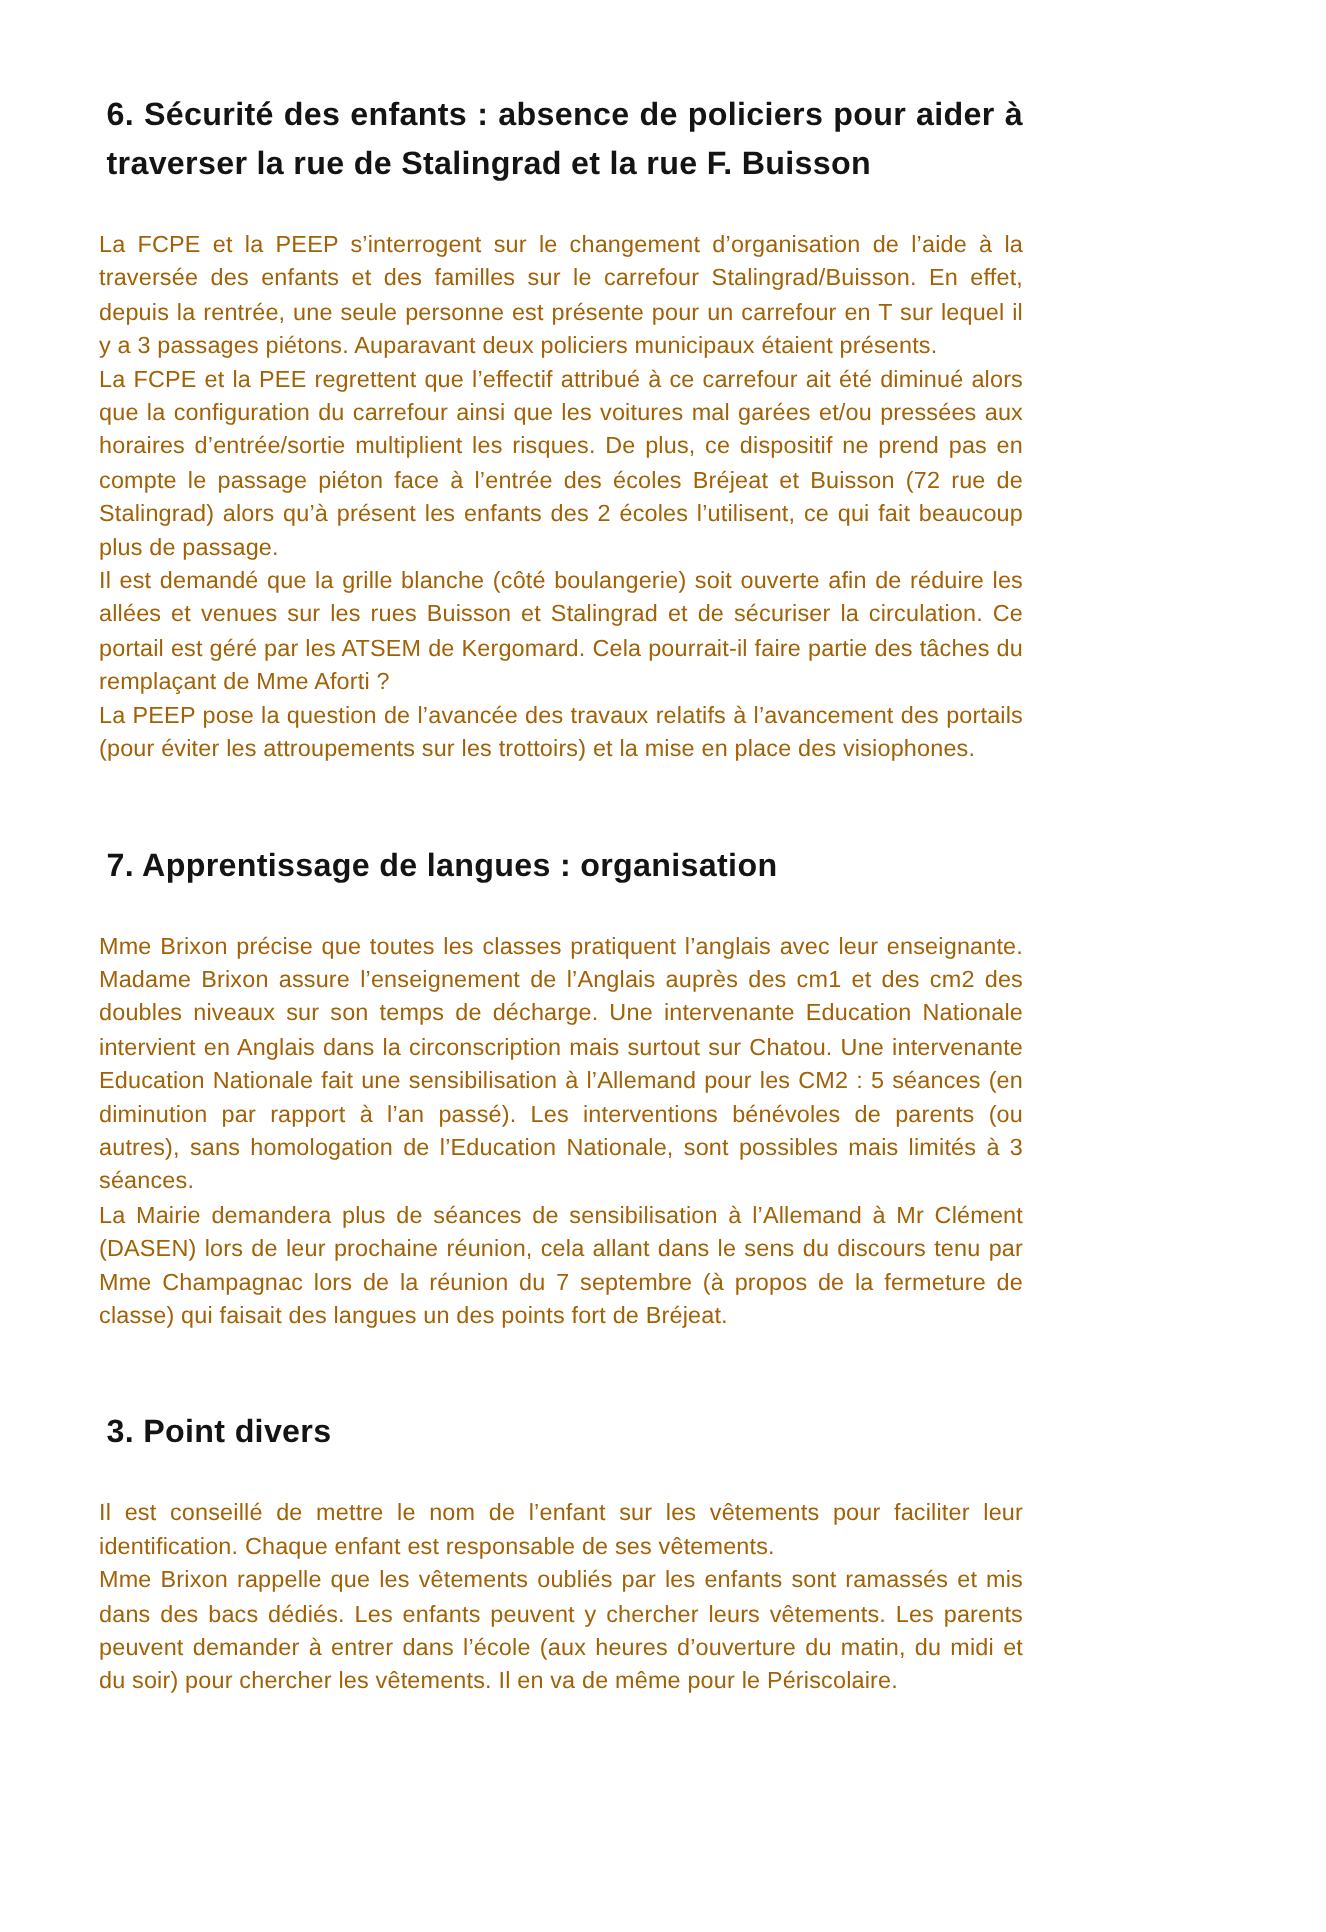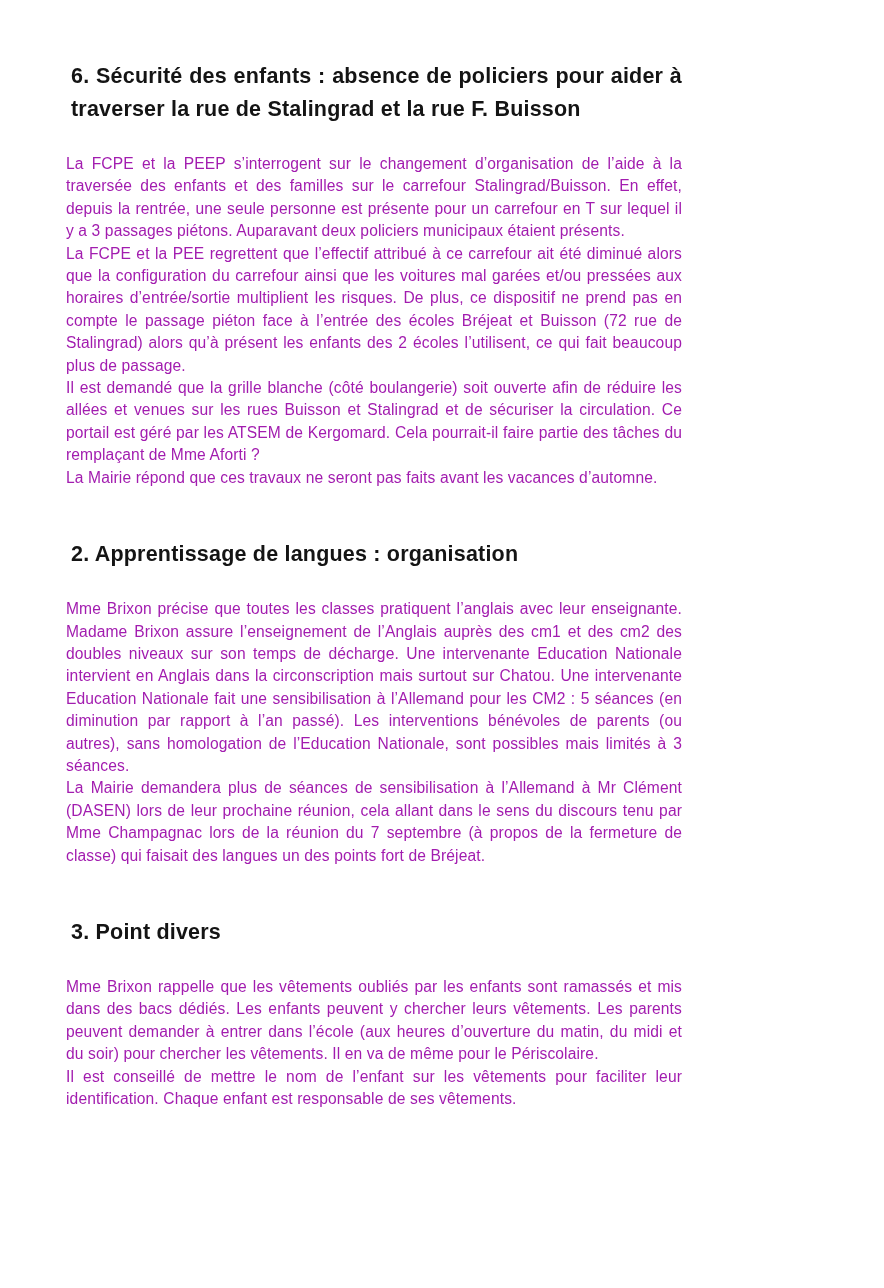--- a/index.html
+++ b/index.html
@@ -32,41 +32,41 @@
   }
   .doc-section + .doc-section .section-heading {
     margin-top: 49px;
   }
   .doc-paragraph {
     font-size: 15.6px;
     line-height: 22.4px;
     letter-spacing: 0.12px;
     text-align: justify;
     margin: 0;
-    color: #a21caf;
+    color: #a16207;
   }
 </style>
 </head>
 <body>
 
 <div class="doc-page">
 
   <section class="doc-section">
     <h1 class="section-heading">6. Sécurité des enfants : absence de policiers pour aider à traverser la rue de Stalingrad et la rue F. Buisson</h1>
     <p class="doc-paragraph">La FCPE et la PEEP s’interrogent sur le changement d’organisation de l’aide à la traversée des enfants et des familles sur le carrefour Stalingrad/Buisson. En effet, depuis la rentrée, une seule personne est présente pour un carrefour en T sur lequel il y a 3 passages piétons. Auparavant deux policiers municipaux étaient présents.</p>
     <p class="doc-paragraph">La FCPE et la PEE regrettent que l’effectif attribué à ce carrefour ait été diminué alors que la configuration du carrefour ainsi que les voitures mal garées et/ou pressées aux horaires d’entrée/sortie multiplient les risques. De plus, ce dispositif ne prend pas en compte le passage piéton face à l’entrée des écoles Bréjeat et Buisson (72 rue de Stalingrad) alors qu’à présent les enfants des 2 écoles l’utilisent, ce qui fait beaucoup plus de passage.</p>
     <p class="doc-paragraph">Il est demandé que la grille blanche (côté boulangerie) soit ouverte afin de réduire les allées et venues sur les rues Buisson et Stalingrad et de sécuriser la circulation. Ce portail est géré par les ATSEM de Kergomard. Cela pourrait-il faire partie des tâches du remplaçant de Mme Aforti ?</p>
-    <p class="doc-paragraph">La Mairie répond que ces travaux ne seront pas faits avant les vacances d’automne.</p>
+    <p class="doc-paragraph">La PEEP pose la question de l’avancée des travaux relatifs à l’avancement des portails (pour éviter les attroupements sur les trottoirs) et la mise en place des visiophones.</p>
   </section>
 
   <section class="doc-section">
-    <h1 class="section-heading">2. Apprentissage de langues : organisation</h1>
+    <h1 class="section-heading">7. Apprentissage de langues : organisation</h1>
     <p class="doc-paragraph">Mme Brixon précise que toutes les classes pratiquent l’anglais avec leur enseignante. Madame Brixon assure l’enseignement de l’Anglais auprès des cm1 et des cm2 des doubles niveaux sur son temps de décharge. Une intervenante Education Nationale intervient en Anglais dans la circonscription mais surtout sur Chatou. Une intervenante Education Nationale fait une sensibilisation à l’Allemand pour les CM2 : 5 séances (en diminution par rapport à l’an passé). Les interventions bénévoles de parents (ou autres), sans homologation de l’Education Nationale, sont possibles mais limités à 3 séances.</p>
     <p class="doc-paragraph">La Mairie demandera plus de séances de sensibilisation à l’Allemand à Mr Clément (DASEN) lors de leur prochaine réunion, cela allant dans le sens du discours tenu par Mme Champagnac lors de la réunion du 7 septembre (à propos de la fermeture de classe) qui faisait des langues un des points fort de Bréjeat.</p>
   </section>
 
   <section class="doc-section">
     <h1 class="section-heading">3. Point divers</h1>
+    <p class="doc-paragraph">Il est conseillé de mettre le nom de l’enfant sur les vêtements pour faciliter leur identification. Chaque enfant est responsable de ses vêtements.</p>
     <p class="doc-paragraph">Mme Brixon rappelle que les vêtements oubliés par les enfants sont ramassés et mis dans des bacs dédiés. Les enfants peuvent y chercher leurs vêtements. Les parents peuvent demander à entrer dans l’école (aux heures d’ouverture du matin, du midi et du soir) pour chercher les vêtements. Il en va de même pour le Périscolaire.</p>
-    <p class="doc-paragraph">Il est conseillé de mettre le nom de l’enfant sur les vêtements pour faciliter leur identification. Chaque enfant est responsable de ses vêtements.</p>
   </section>
 
 </div>
 
 </body></html>

